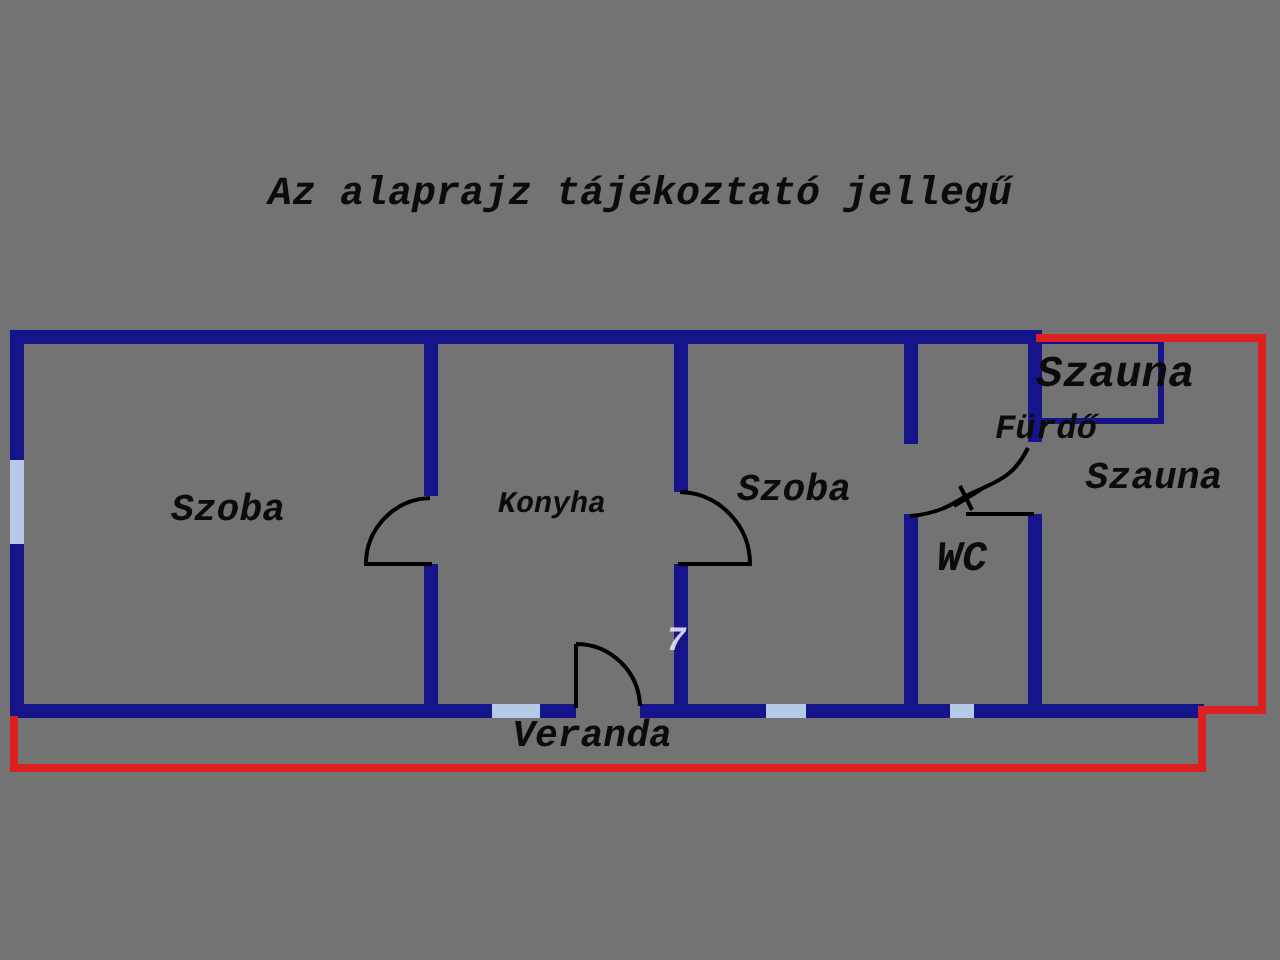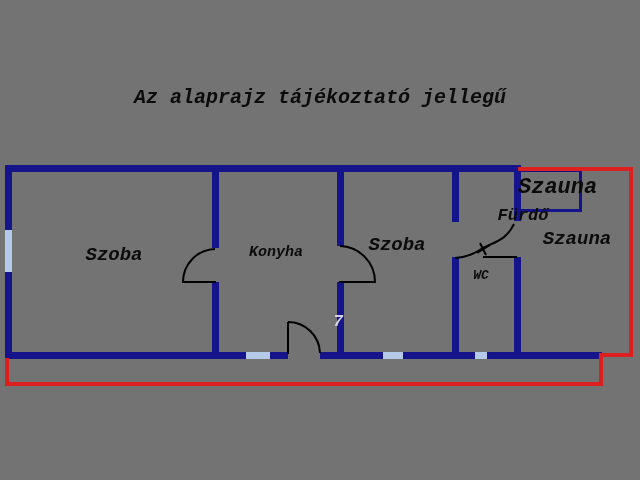--- a/index.html
+++ b/index.html
@@ -30,21 +30,21 @@
     font-style:italic;
     text-align:center;
     white-space:nowrap;
     line-height:1.1;
   }
   #title-text{left:0;top:87px;width:640px;font-size:20px;}
   #label-szoba-left{left:54px;top:245px;width:120px;font-size:19px;}
   #label-konyha{left:216px;top:245px;width:120px;font-size:15px;}
   #label-szoba-right{left:337px;top:235px;width:120px;font-size:19px;}
   #label-furdo{left:450px;top:207px;width:60px;font-size:17px;margin-left:43px;}
-  #label-wc{left:451px;top:269px;width:60px;font-size:13px;}
+  #label-wc{left:451px;top:269px;width:60px;font-size:21px;}
   #label-szauna{left:518px;top:176px;width:63px;font-size:22px;}
   #label-terasz{left:537px;top:229px;width:80px;font-size:19px;}
   #label-veranda{left:256px;top:358px;width:80px;font-size:19px;}
   #watermark-glyph{
     position:absolute;left:330px;top:312px;width:16px;
     font-size:17px;font-style:italic;font-weight:bold;
     color:rgba(228,228,242,0.9);text-align:center;
   }
 </style>
 </head>
@@ -114,16 +114,17 @@
     </g>
   </svg>
 
   <div class="label" id="label-szoba-left">Szoba</div>
   <div class="label" id="label-konyha">Konyha</div>
   <div class="label" id="label-szoba-right">Szoba</div>
   <div class="label" id="label-furdo">Fürdő</div>
   <div class="label" id="label-wc">WC</div>
   <div class="label" id="label-szauna">Szauna</div>
   <div class="label" id="label-terasz">Szauna</div>
+  <div class="label" id="label-veranda">Veranda</div>
 
   <div id="watermark-glyph">7</div>
 
 </div>
 
 </body></html>

